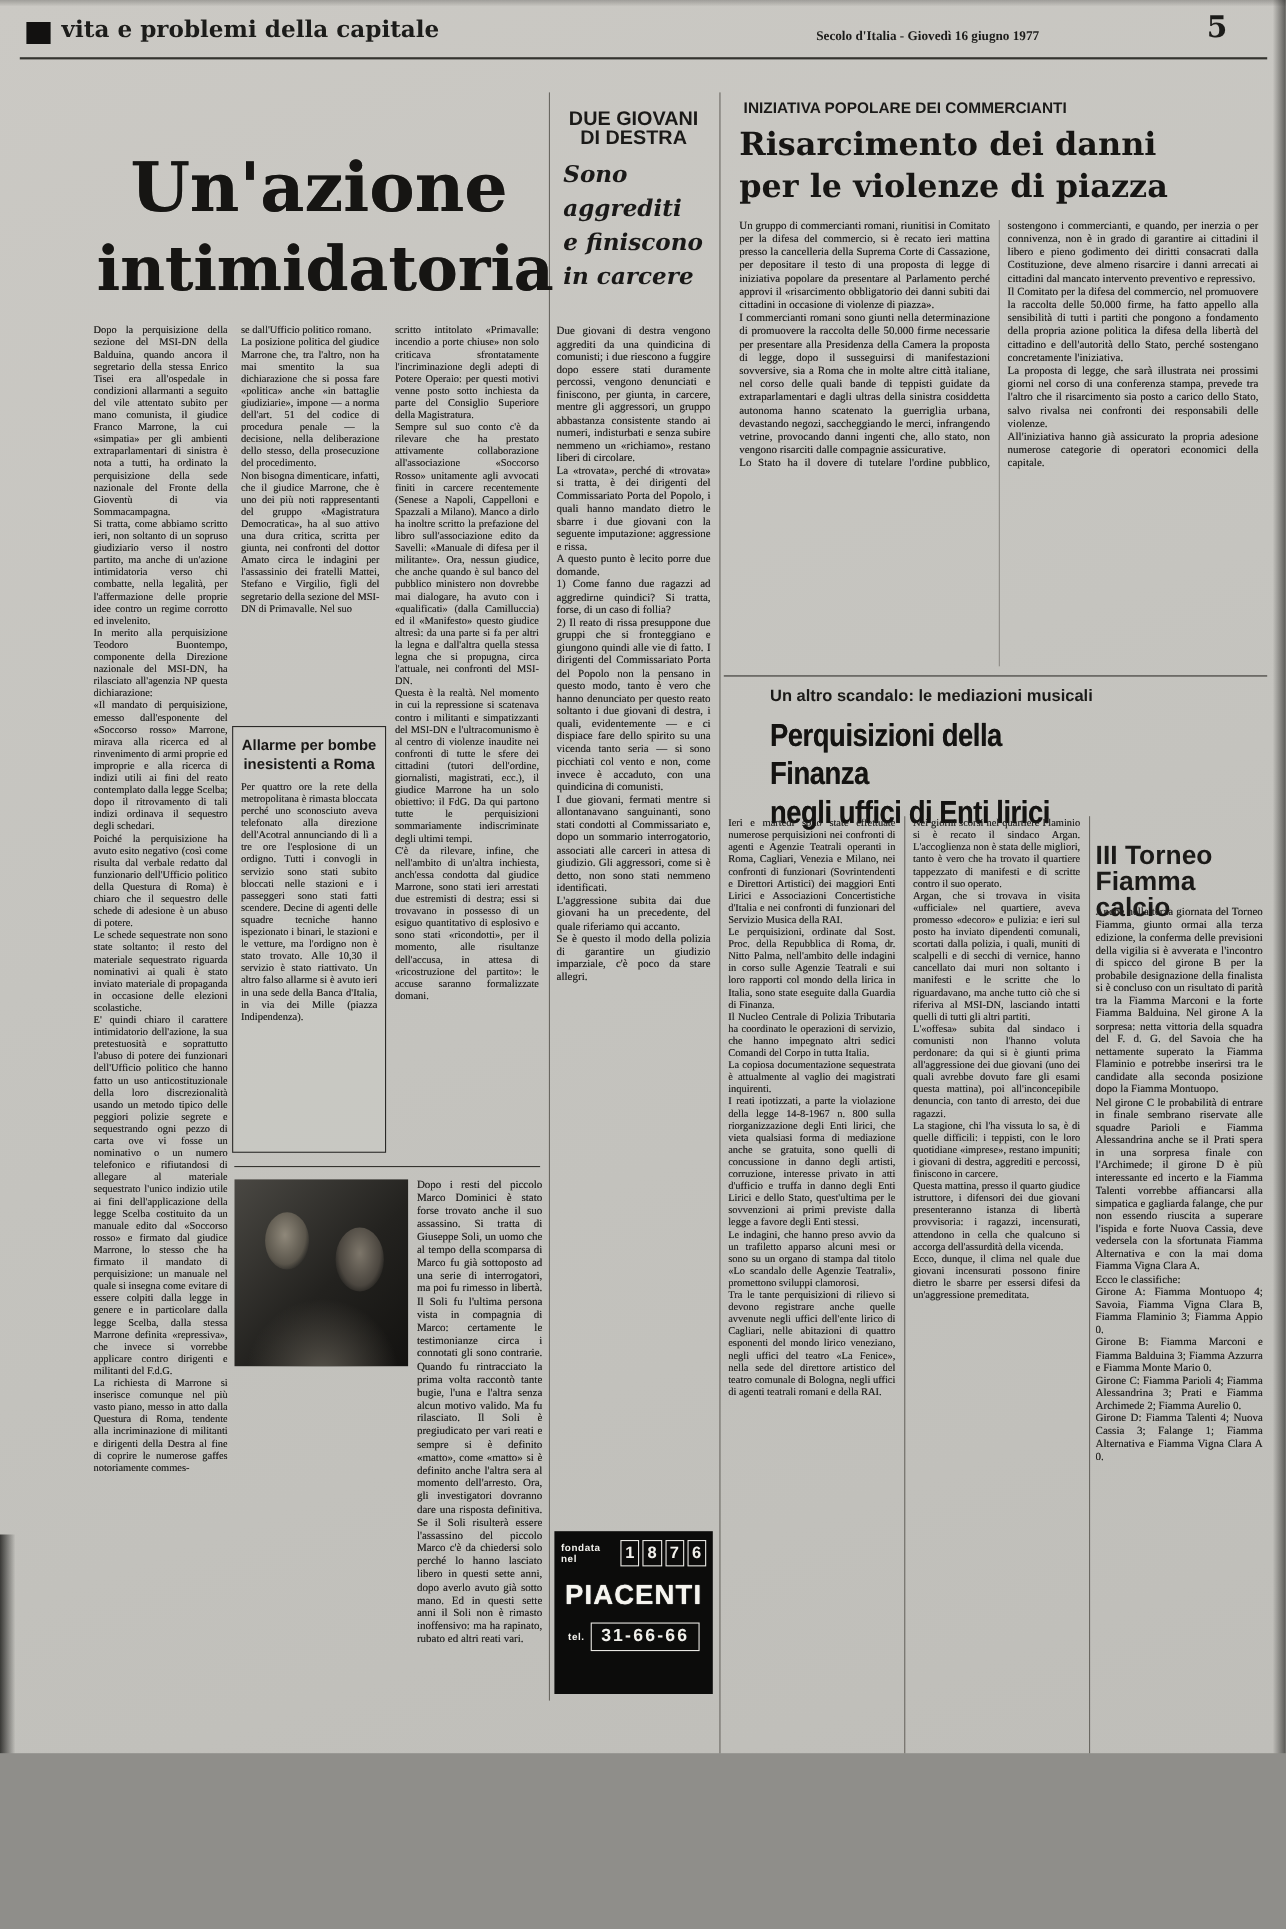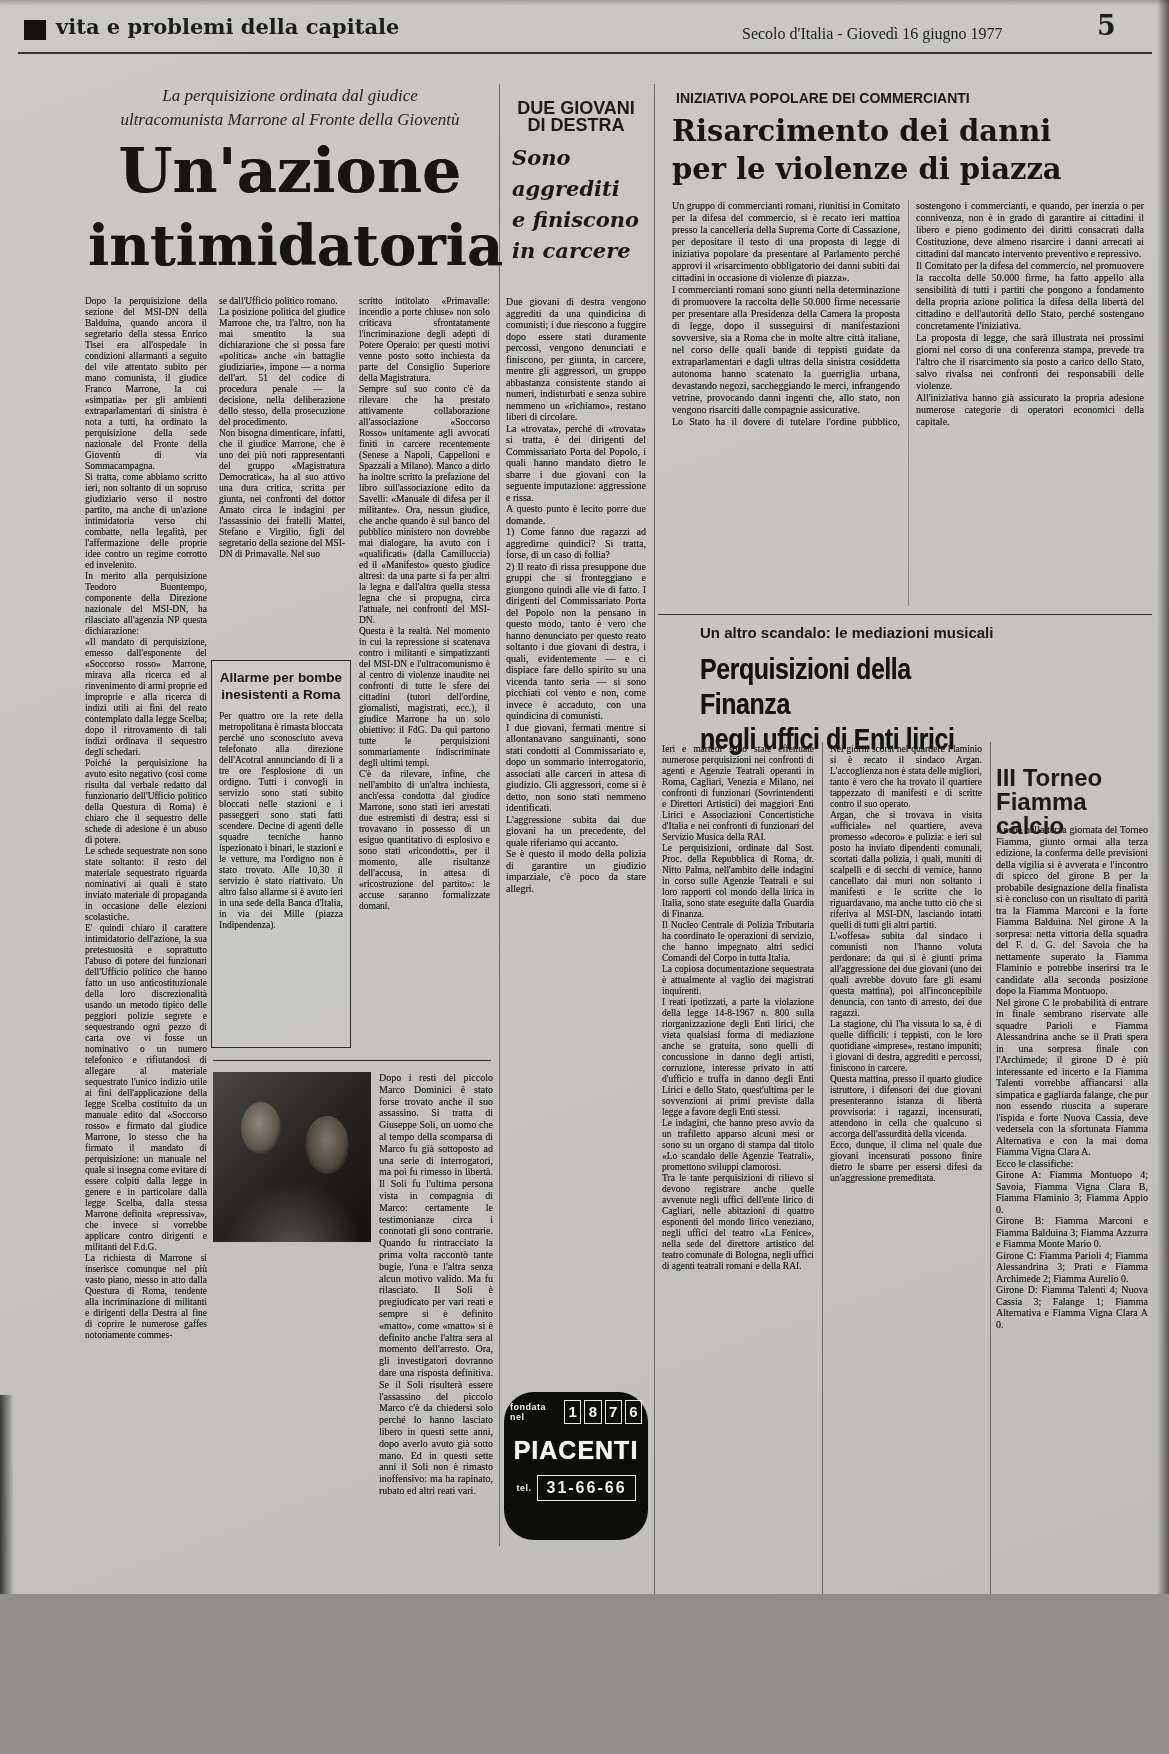--- a/index.html
+++ b/index.html
@@ -46,31 +46,29 @@
   .twocol{column-count:2;column-gap:16px;column-rule:1px solid #8d8b85;}
   .artifact{position:absolute;pointer-events:none;}
 </style>
 </head>
 <body>
 
 <div class="page">
 
   <div class="abs" style="left:24px;top:20px;width:22px;height:20px;background:#121110;"></div>
   <div class="abs" style="left:56px;top:14px;font-family:'DejaVu Serif',serif;font-weight:bold;font-size:21px;">vita e problemi della capitale</div>
-  <div class="abs" style="left:742px;top:25px;font-weight:normal;font-size:16px;">Secolo d'Italia - Giovedì 16 giugno 1977</div>
+  <div class="abs" style="left:742px;top:25px;font-weight:bold;font-size:12px;">Secolo d'Italia - Giovedì 16 giugno 1977</div>
   <div class="abs" style="left:1097px;top:10px;font-family:'DejaVu Serif',serif;font-weight:bold;font-size:27px;">5</div>
   <div class="rule-h" style="left:18px;top:52px;width:1134px;height:2px;"></div>
 
   <div class="rule-v" style="left:499px;top:84px;height:1462px;"></div>
   <div class="rule-v" style="left:654px;top:84px;height:1522px;"></div>
   <div class="rule-v" style="left:822px;top:742px;height:862px;"></div>
   <div class="rule-v" style="left:990px;top:742px;height:862px;"></div>
 
-  <div class="abs kicker-lead" style="left:88px;top:84px;width:404px;">La perquisizione ordinata dal giudice
-ultracomunista Marrone al Fronte della Gioventù</div>
   <div class="abs headline-main" style="left:88px;top:136px;width:404px;font-size:62px;line-height:70px;">Un'azione</div>
   <div class="abs headline-main" style="left:88px;top:212px;width:404px;font-size:56px;line-height:66px;">intimidatoria</div>
 
   <div class="abs bodytext" style="left:85px;top:296px;width:122px;height:1300px;">Dopo la perquisizione della sezione del MSI-DN della Balduina, quando ancora il segretario della stessa Enrico Tisei era all'ospedale in condizioni allarmanti a seguito del vile attentato subito per mano comunista, il giudice Franco Marrone, la cui «simpatia» per gli ambienti extraparlamentari di sinistra è nota a tutti, ha ordinato la perquisizione della sede nazionale del Fronte della Gioventù di via Sommacampagna.
 Si tratta, come abbiamo scritto ieri, non soltanto di un sopruso giudiziario verso il nostro partito, ma anche di un'azione intimidatoria verso chi combatte, nella legalità, per l'affermazione delle proprie idee contro un regime corrotto ed invelenito.
 In merito alla perquisizione Teodoro Buontempo, componente della Direzione nazionale del MSI-DN, ha rilasciato all'agenzia NP questa dichiarazione:
 «Il mandato di perquisizione, emesso dall'esponente del «Soccorso rosso» Marrone, mirava alla ricerca ed al rinvenimento di armi proprie ed improprie e alla ricerca di indizi utili ai fini del reato contemplato dalla legge Scelba; dopo il ritrovamento di tali indizi ordinava il sequestro degli schedari.
 Poiché la perquisizione ha avuto esito negativo (così come risulta dal verbale redatto dal funzionario dell'Ufficio politico della Questura di Roma) è chiaro che il sequestro delle schede di adesione è un abuso di potere.
 Le schede sequestrate non sono state soltanto: il resto del materiale sequestrato riguarda nominativi ai quali è stato inviato materiale di propaganda in occasione delle elezioni scolastiche.
 E' quindi chiaro il carattere intimidatorio dell'azione, la sua pretestuosità e soprattutto l'abuso di potere dei funzionari dell'Ufficio politico che hanno fatto un uso anticostituzionale della loro discrezionalità usando un metodo tipico delle peggiori polizie segrete e sequestrando ogni pezzo di carta ove vi fosse un nominativo o un numero telefonico e rifiutandosi di allegare al materiale sequestrato l'unico indizio utile ai fini dell'applicazione della legge Scelba costituito da un manuale edito dal «Soccorso rosso» e firmato dal giudice Marrone, lo stesso che ha firmato il mandato di perquisizione: un manuale nel quale si insegna come evitare di essere colpiti dalla legge in genere e in particolare dalla legge Scelba, dalla stessa Marrone definita «repressiva», che invece si vorrebbe applicare contro dirigenti e militanti del F.d.G.
@@ -107,21 +105,21 @@
 in carcere</div>
   <div class="abs bodytext" style="left:506px;top:296px;width:140px;height:1084px;font-size:10px;line-height:11.5px;">Due giovani di destra vengono aggrediti da una quindicina di comunisti; i due riescono a fuggire dopo essere stati duramente percossi, vengono denunciati e finiscono, per giunta, in carcere, mentre gli aggressori, un gruppo abbastanza consistente stando ai numeri, indisturbati e senza subire nemmeno un «richiamo», restano liberi di circolare.
 La «trovata», perché di «trovata» si tratta, è dei dirigenti del Commissariato Porta del Popolo, i quali hanno mandato dietro le sbarre i due giovani con la seguente imputazione: aggressione e rissa.
 A questo punto è lecito porre due domande.
 1) Come fanno due ragazzi ad aggredirne quindici? Si tratta, forse, di un caso di follia?
 2) Il reato di rissa presuppone due gruppi che si fronteggiano e giungono quindi alle vie di fatto. I dirigenti del Commissariato Porta del Popolo non la pensano in questo modo, tanto è vero che hanno denunciato per questo reato soltanto i due giovani di destra, i quali, evidentemente — e ci dispiace fare dello spirito su una vicenda tanto seria — si sono picchiati col vento e non, come invece è accaduto, con una quindicina di comunisti.
 I due giovani, fermati mentre si allontanavano sanguinanti, sono stati condotti al Commissariato e, dopo un sommario interrogatorio, associati alle carceri in attesa di giudizio. Gli aggressori, come si è detto, non sono stati nemmeno identificati.
 L'aggressione subita dai due giovani ha un precedente, del quale riferiamo qui accanto.
 Se è questo il modo della polizia di garantire un giudizio imparziale, c'è poco da stare allegri.</div>
 
-  <div class="ad" style="left:504px;top:1392px;width:144px;height:148px;border-radius:30px;">
+  <div class="ad" style="left:504px;top:1392px;width:144px;height:148px;">
     <div class="ad-row">
       <span class="ad-label">fondata nel</span>
       <span class="ad-digit">1</span>
       <span class="ad-digit">8</span>
       <span class="ad-digit">7</span>
       <span class="ad-digit">6</span>
     </div>
     <div class="ad-name">PIACENTI</div>
     <div class="ad-row">
       <span class="ad-label">tel.</span>

